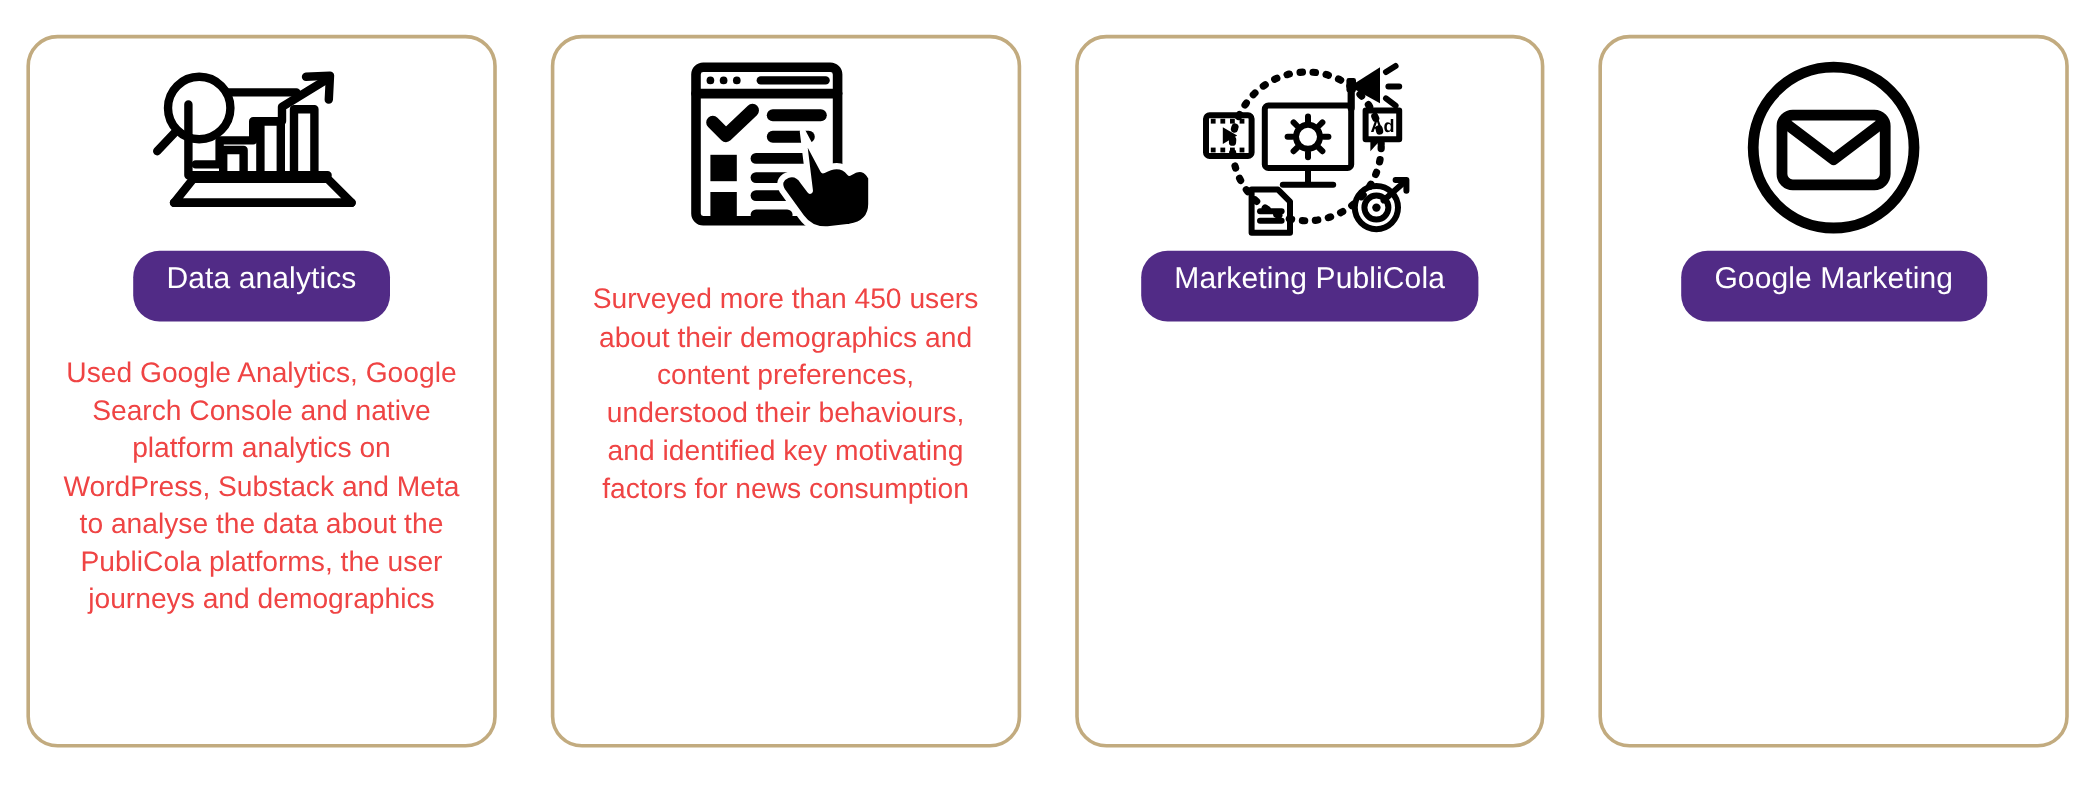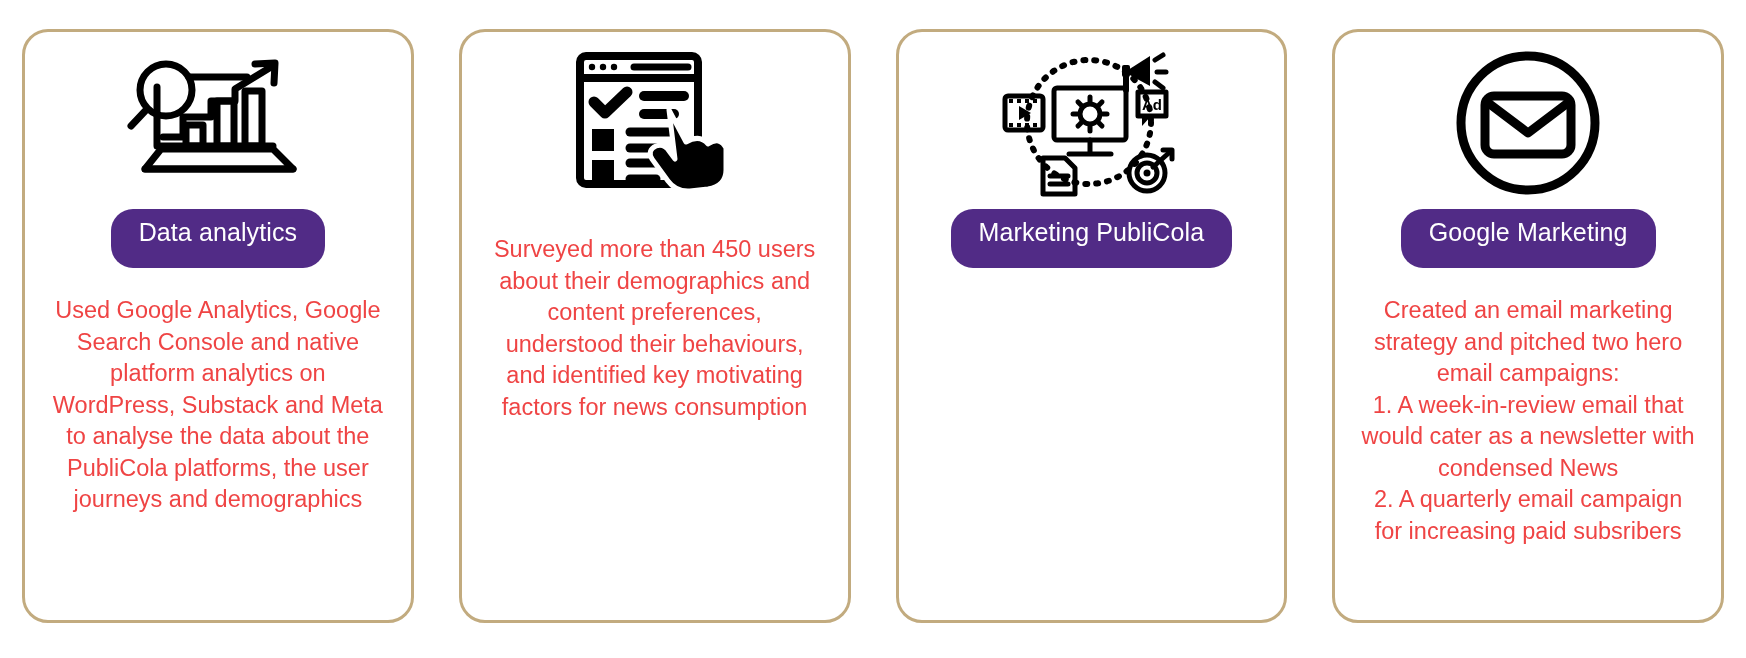--- a/index.html
+++ b/index.html
@@ -188,18 +188,15 @@
 
   <div class="card">
     <div class="icon-wrap">
       <svg width="150" height="150" viewBox="0 0 150 150" fill="none" stroke="#000000" stroke-width="9" stroke-linecap="round" stroke-linejoin="round">
         <circle cx="75" cy="75" r="67"></circle>
         <rect x="32" y="48" width="86" height="58" rx="9"></rect>
         <polyline points="34,54 75,85 116,54"></polyline>
       </svg>
     </div>
     <div class="badge">Google Marketing</div>
-    <div class="body-text list">Created an email marketing strategy and pitched two hero email campaigns:
-1. A week-in-review email that would cater as a newsletter with condensed News
-2. A quarterly email campaign for increasing paid subsribers</div>
   </div>
 
 </div>
 
 </body></html>

